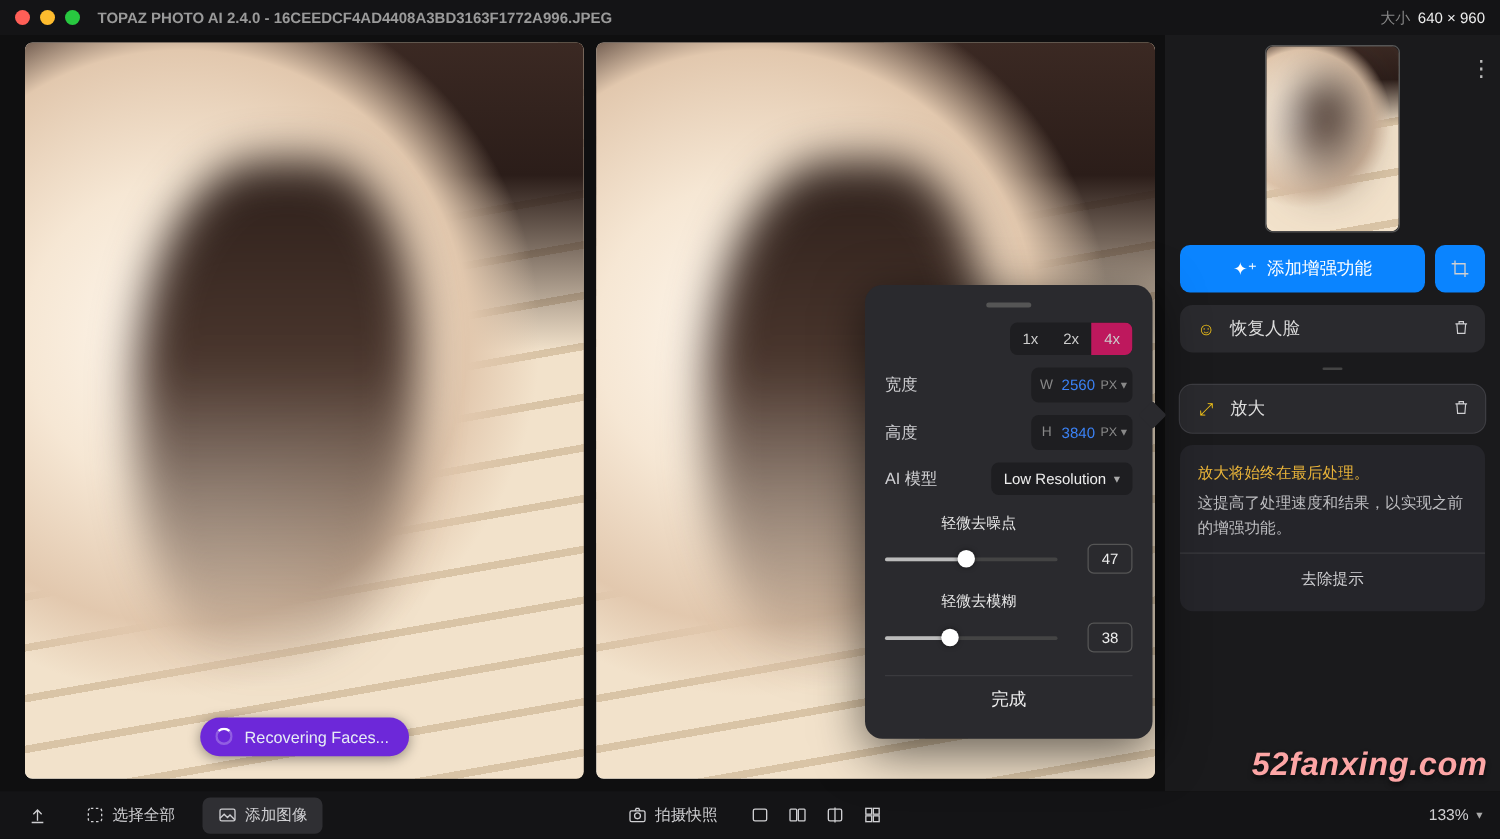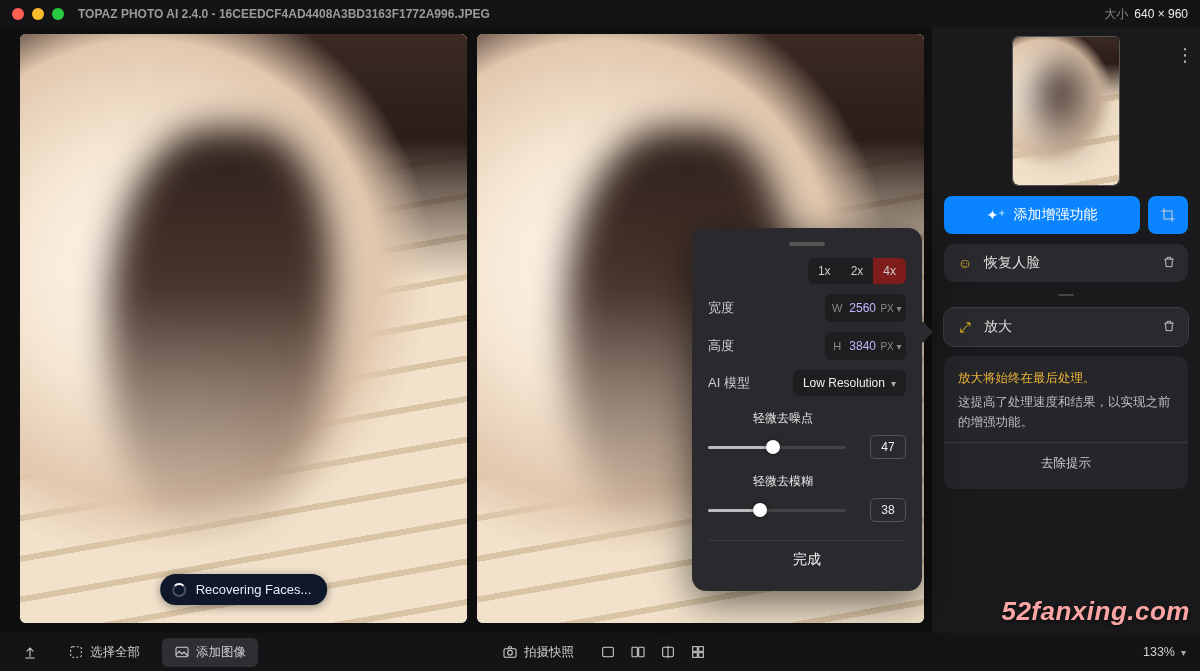--- a/index.html
+++ b/index.html
@@ -40,23 +40,23 @@
       repeating-linear-gradient(170deg, #f2e2cb 0px, #f2e2cb 34px, #d9c4a6 34px, #d9c4a6 40px),
       linear-gradient(90deg, #fff 0%, #f3e2cc 50%, #e8d2b6 100%);
   }
   .photo::after{
     content:""; position:absolute; right:30%; top:16%; width:50%; height:70%;
     background: linear-gradient(180deg, #2d1f1a 0%, #4a362d 40%, rgba(74,54,45,0) 100%);
     filter: blur(18px); border-radius: 50% 40% 60% 50%;
   }
   .status-toast {
     position: absolute; left: 50%; transform: translateX(-50%);
-    bottom: 18px; background: #0f172a; color: #e6edf5;
+    bottom: 18px; background: #6d28d9; color: #e6edf5;
     padding: 8px 16px 8px 12px; border-radius: 20px; font-size: 13px;
-    display: flex; align-items: center; gap: 10px;
+    display: flex; align-items: flex-start; gap: 10px;
     box-shadow: 0 2px 10px rgba(0,0,0,.4);
   }
   .spinner {
     width: 14px; height: 14px; border: 2px solid rgba(255,255,255,.25);
     border-top-color: #fff; border-radius: 50%;
   }
 
   
   .float-panel {
     position: absolute; right: 10px; top: 200px; width: 230px;
@@ -67,28 +67,28 @@
   }
   .float-panel .grip {
     width: 36px; height: 4px; background: #555; border-radius: 2px;
     margin: 0 auto 12px;
   }
   .fp-row { display: flex; align-items: center; margin: 10px 0; gap:8px; }
   .fp-label { flex: 1; font-size: 13px; color:#cfcfd2; }
   .pill-group { display: inline-flex; background: #1e1e21; border-radius: 6px; overflow: hidden; }
   .pill { padding: 6px 10px; font-size: 12px; color: #ccc; cursor: pointer; }
   .pill.x { color:#888; padding-left:4px; padding-right:8px;}
-  .pill.sel { background: #7f1d1d; }
+  .pill.sel { background: #be185d; }
   .pill-outline { border:1px solid #555; border-radius:6px; padding:5px 10px; font-size:12px; color:#ddd; margin-left:6px;}
   .num-field {
     display: flex; align-items: center; background: #1e1e21; border-radius: 6px;
     padding: 0; overflow:hidden; height: 28px;
   }
   .nf-pre { width: 24px; text-align: center; color: #888; font-size: 11px; }
-  .nf-val { flex: 1; text-align: center; color: #c4b5fd; font-size: 12px; }
+  .nf-val { flex: 1; text-align: center; color: #3b82f6; font-size: 12px; }
   .nf-suf { width: 30px; text-align: center; color: #888; font-size: 10px; }
   .select-box {
     background: #1e1e21; border-radius: 6px; padding: 6px 10px; font-size: 12px;
     display: flex; align-items: center; gap: 6px; color:#eee;
   }
   .chev { font-size: 10px; color:#aaa; }
   .slider-row { margin: 14px 0 6px; }
   .slider-row .sl-label { font-size: 12px; color:#e5e5e5; margin-bottom: 8px; display:block;margin-left:45px;}
   .slider-wrap { display:flex; align-items:center; gap:24px;}
   .track {

